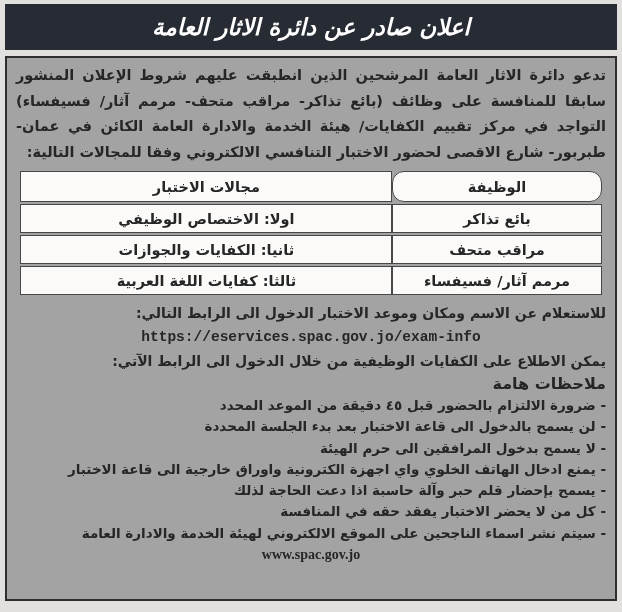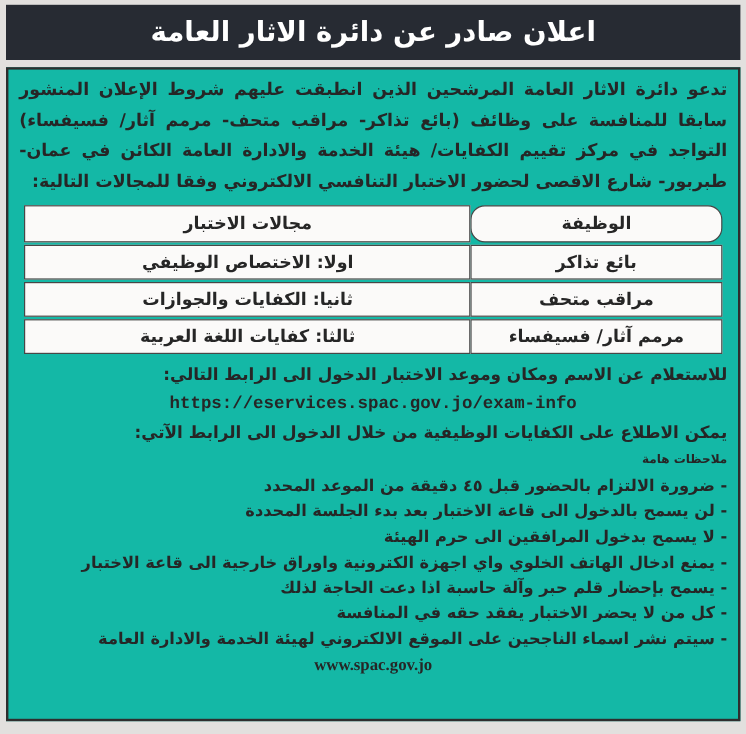--- a/index.html
+++ b/index.html
@@ -12,27 +12,28 @@
   }
   .page{width:622px;height:612px;position:relative;}
   .header-bar{
     margin:4px 5px 6px 5px;
     height:46px;
     background:#272b33;
     color:#ffffff;
     display:flex;align-items:center;justify-content:center;
     font-size:23px;font-weight:bold;
     letter-spacing:0.5px;
+    font-style:italic;
   }
   .content-box{
     margin:0 5px;
     height:545px;
     box-sizing:border-box;
     border:2px solid #2e2e2e;
-    background:#14b8a6;
+    background:#a3a3a3;
     padding:5px 9px 3px 9px;
     overflow:hidden;
   }
   .intro{
     font-size:14.5px;font-weight:bold;
     line-height:25.5px;
     text-align:justify;
     margin:0 0 4px 0;
   }
   table.positions{
@@ -59,21 +60,21 @@
     text-align:right;
   }
   .link-url{
     font-family:Liberation Mono, monospace;
     font-size:14.5px;font-weight:bold;
     line-height:24px;
     text-align:center;
     direction:ltr;
   }
   .notes-heading{
-    font-size:10px;font-weight:bold;
+    font-size:16px;font-weight:bold;
     line-height:22px;
     text-align:right;
   }
   .note-line{
     font-size:13.5px;font-weight:bold;
     line-height:21.3px;
     text-align:right;
   }
   .website{
     font-family:"Liberation Serif","DejaVu Serif",serif;

